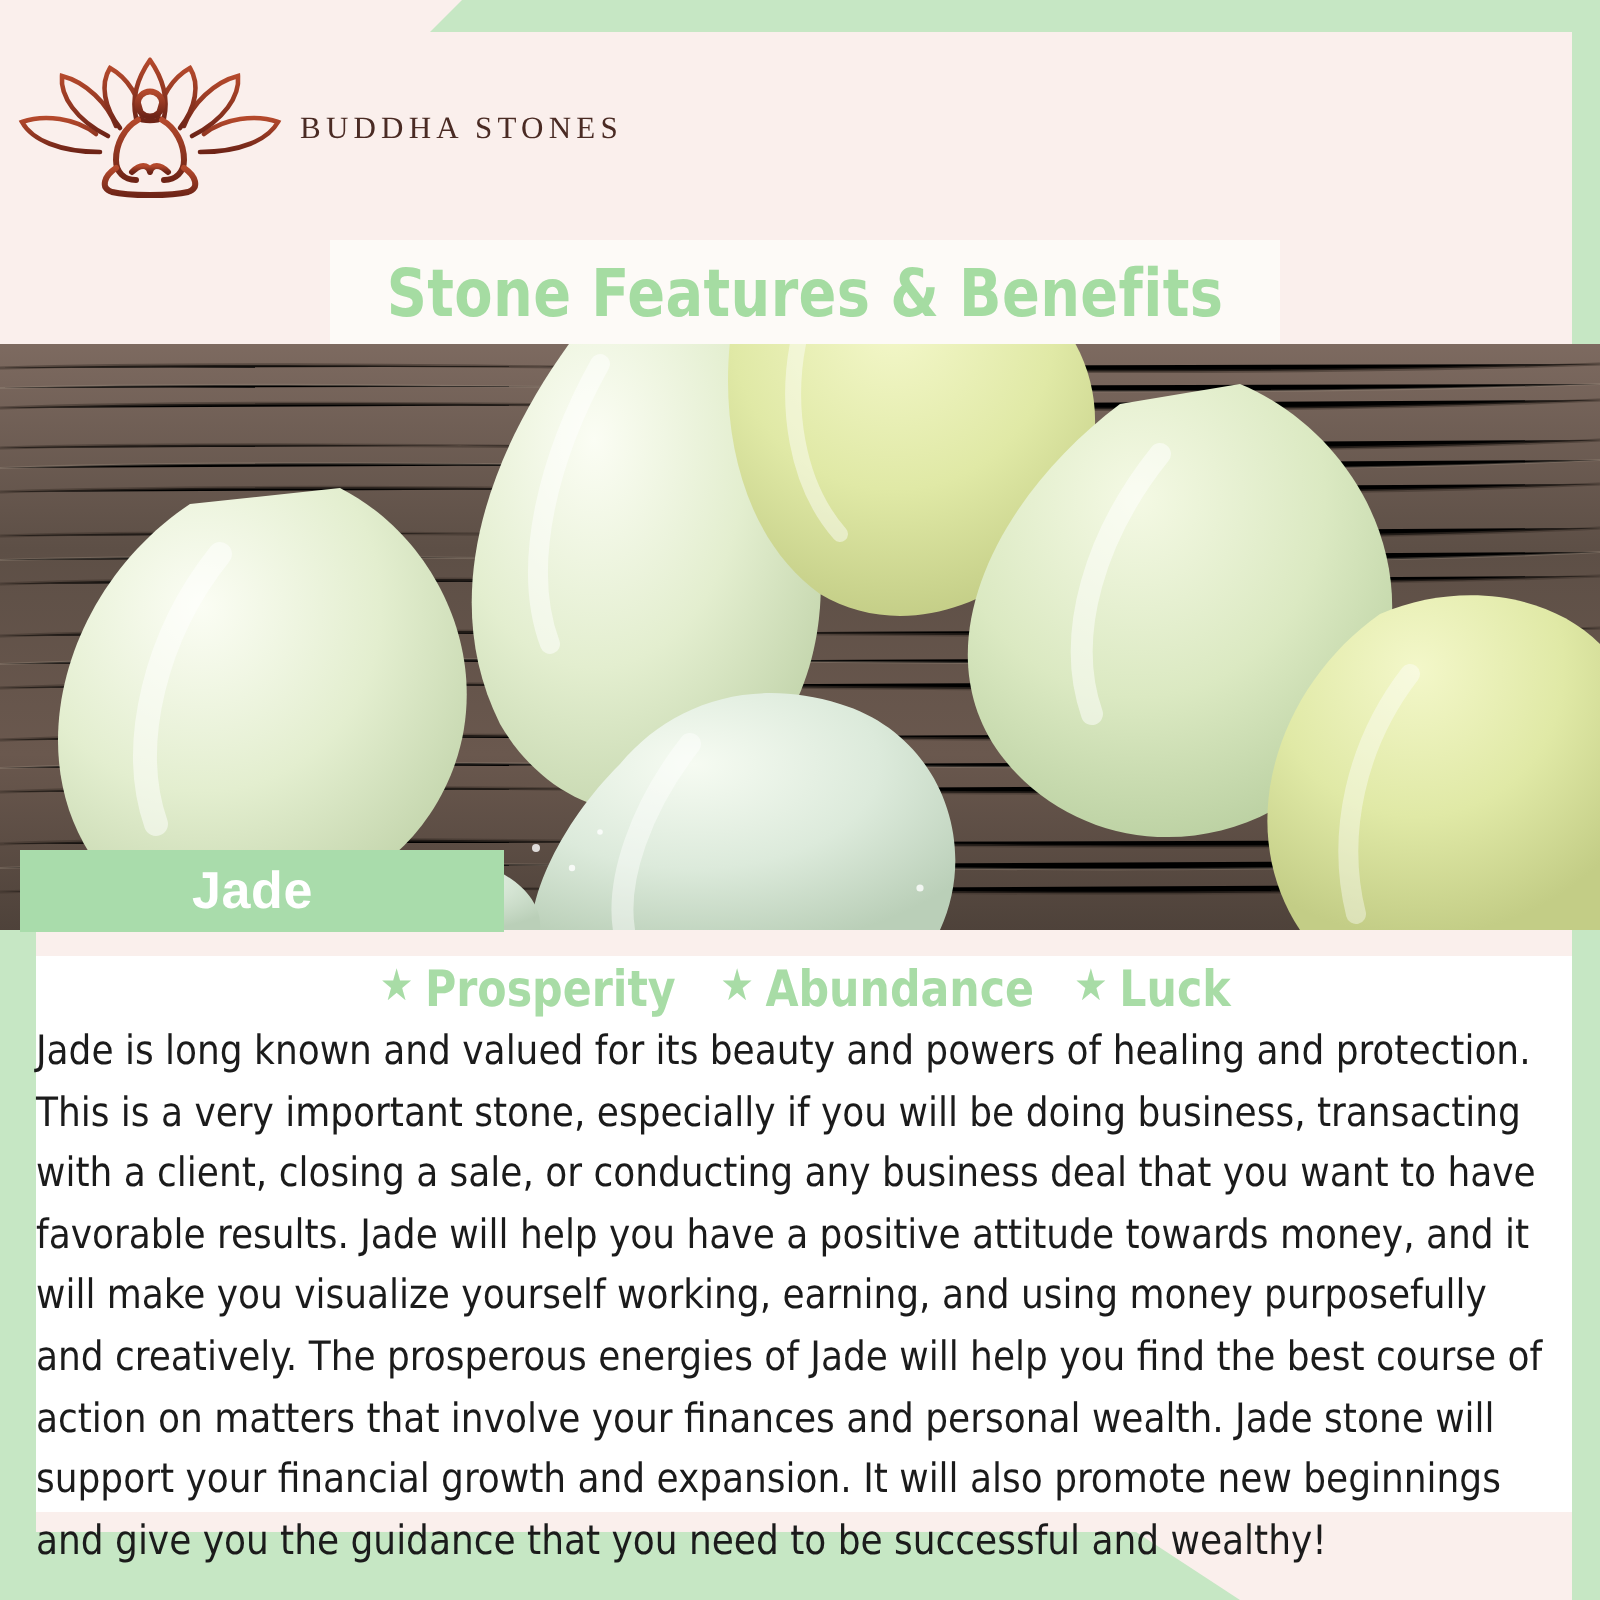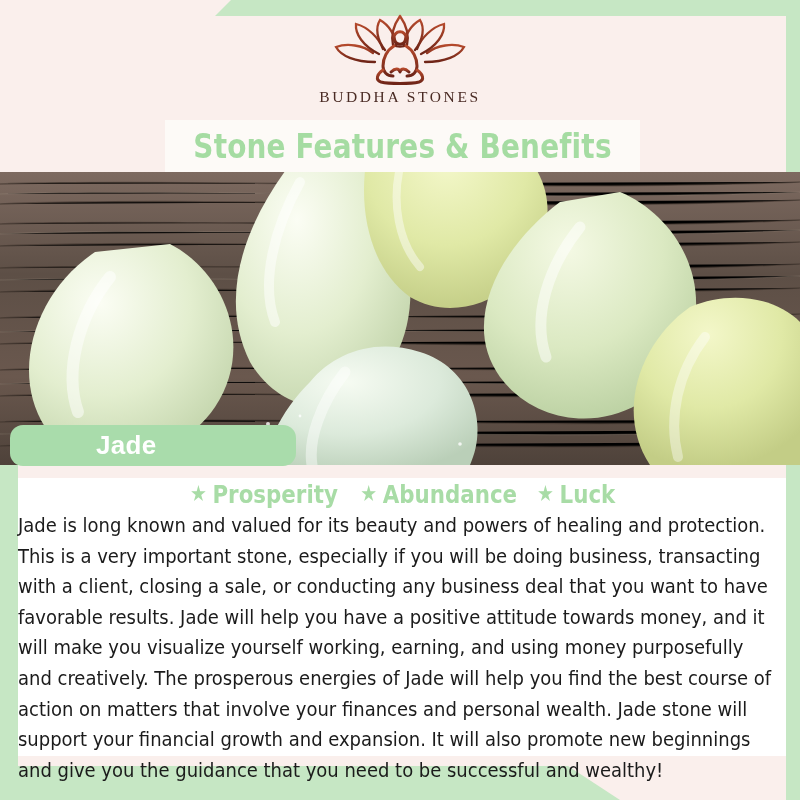--- a/index.html
+++ b/index.html
@@ -27,21 +27,21 @@
     clip-path:polygon(0 0,565px 0,100% 100%,0 100%);
   }
   .accent-left-wedge{
     position:absolute;left:0;top:186px;width:30px;height:40px;background:#c6e7c4;
     clip-path:polygon(0 26px,26px 0,30px 0,30px 40px,0 40px);
   }
 
   
   .logo-block{
     position:absolute;left:0;top:14px;width:800px;height:100px;
-    display:flex;flex-direction:column;align-items:center;justify-content:flex-start;
+    display:flex;flex-direction:row;align-items:center;justify-content:flex-start;
   }
   .logo-mark{width:150px;height:72px;display:block;}
   .logo-word{
     margin-top:2px;
     font-family:"Liberation Serif","DejaVu Serif",serif;
     font-size:15.5px;letter-spacing:2.6px;color:#4a2b24;font-weight:400;
   }
 
   
   .title-banner{
@@ -58,22 +58,22 @@
 
   
   .photo{
     position:absolute;left:0;top:172px;width:800px;height:293px;overflow:hidden;
     background:#6b5b52;
   }
   .photo svg{display:block;width:800px;height:293px;}
 
   
   .jade-band{
-    position:absolute;left:10px;top:425px;width:286px;height:41px;
-    background:#a9dcab;display:flex;align-items:center;z-index:7;border-radius:13px;
+    position:absolute;left:10px;top:425px;width:242px;height:41px;
+    background:#a9dcab;display:flex;align-items:center;z-index:7;
   }
   .jade-label{
     padding-left:86px;color:#ffffff;font-weight:bold;font-size:26px;
     font-family:"Liberation Sans","DejaVu Sans",sans-serif;letter-spacing:.3px;
   }
 
   
   .text-panel{
     position:absolute;left:18px;top:466px;width:768px;height:300px;
     background:#ffffff;z-index:5;

